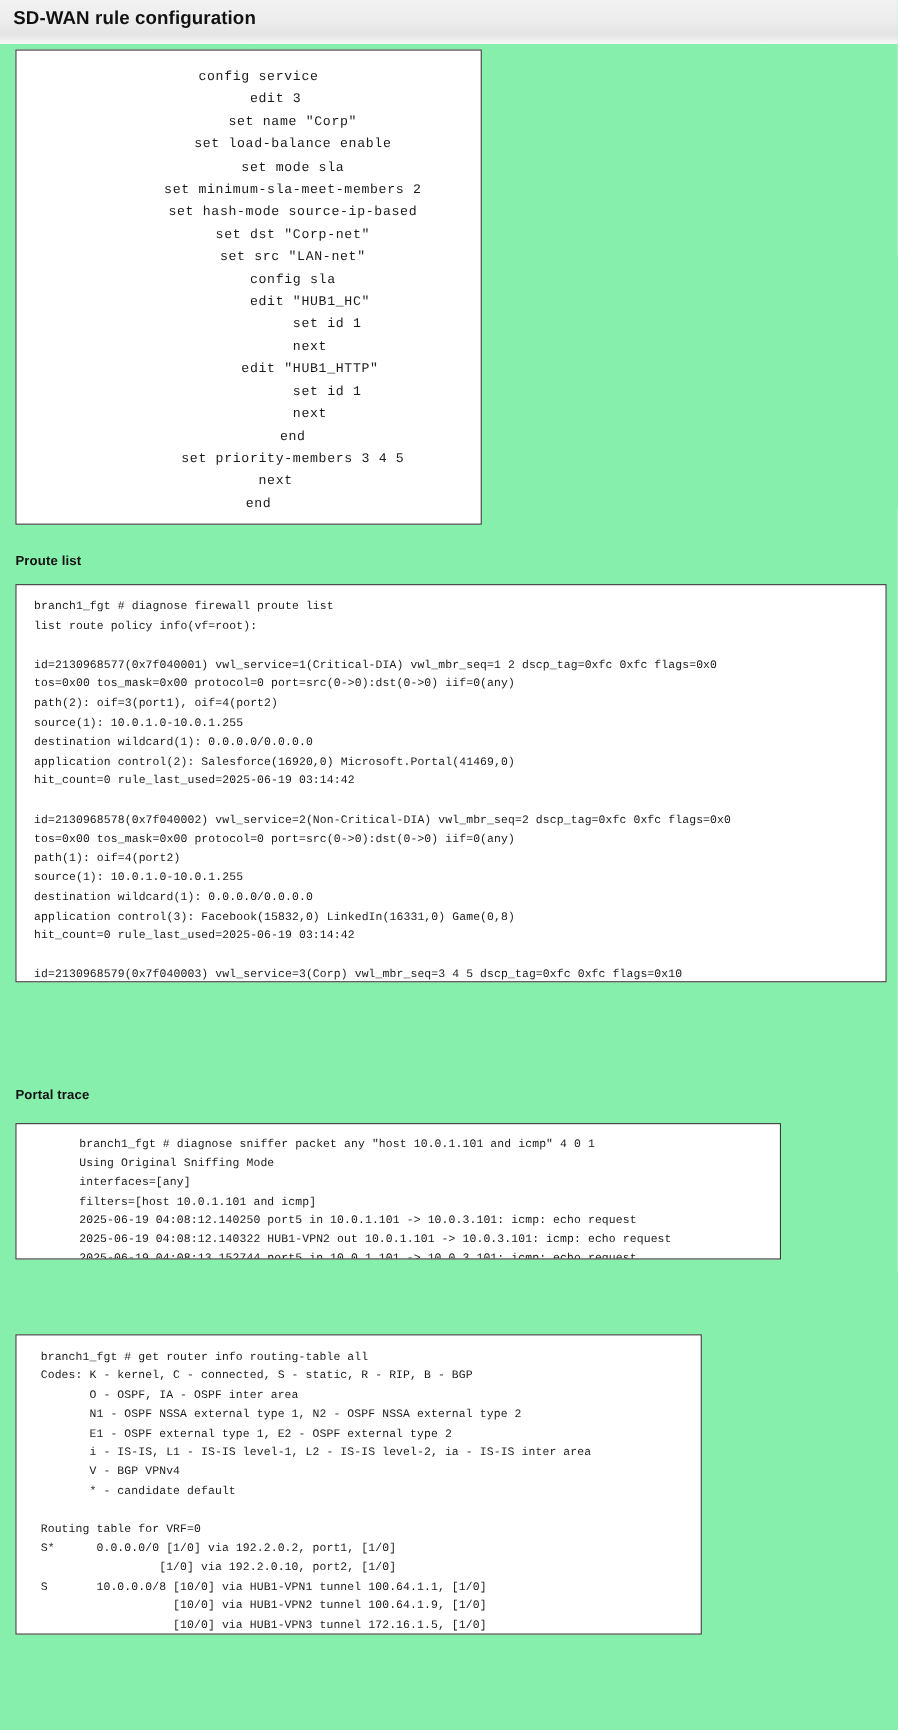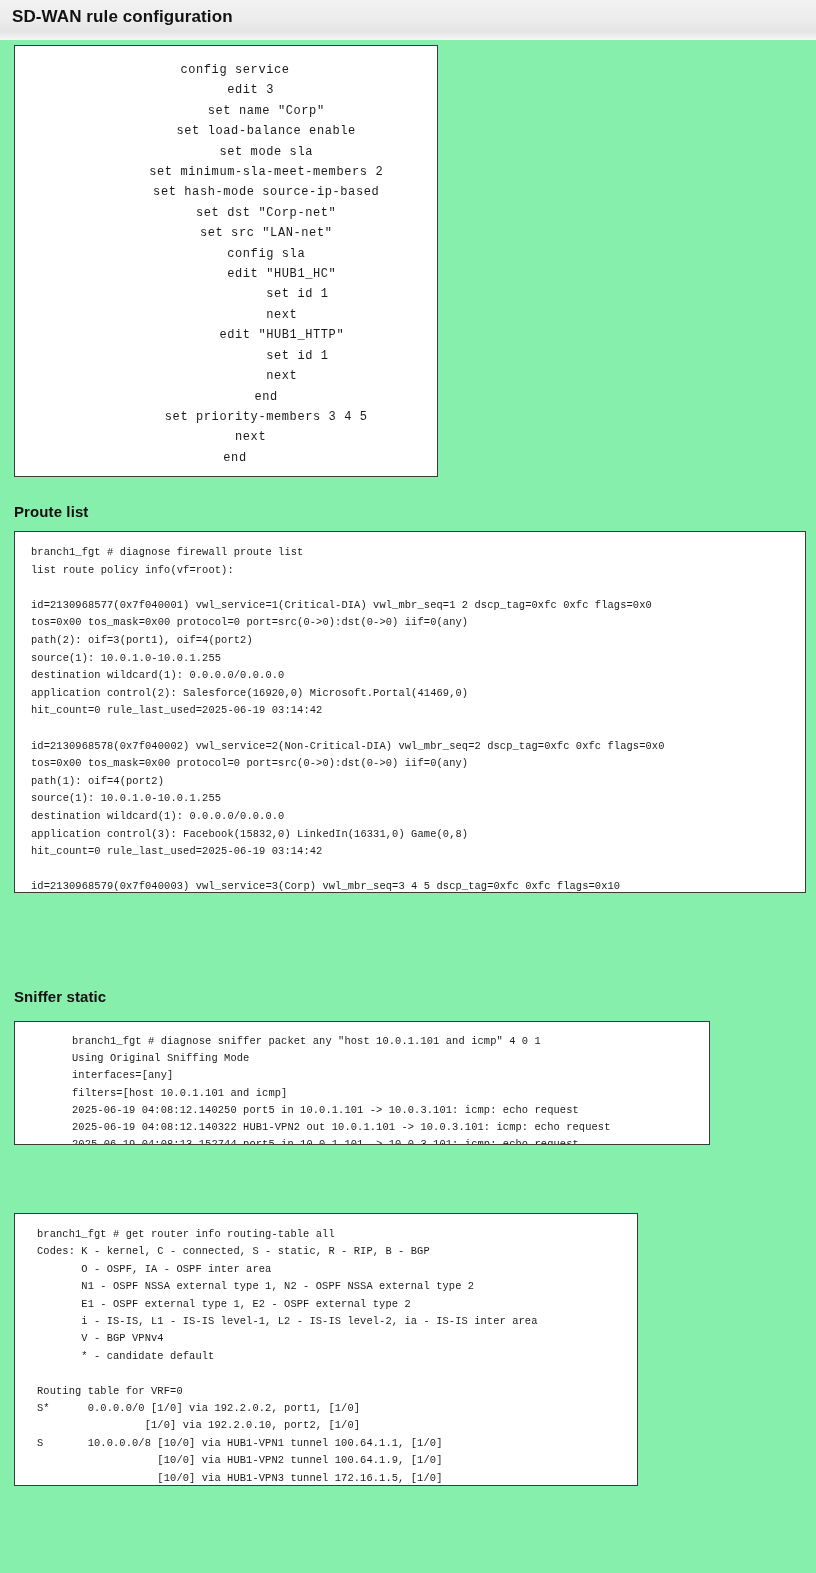--- a/index.html
+++ b/index.html
@@ -37,21 +37,21 @@
     letter-spacing: 0.1px;
     white-space: nowrap;
   }
   .title-main {
     left: 12px;
     top: 7px;
     font-size: 17px;
   }
   .title-sm {
     left: 14px;
-    font-size: 15px;
+    font-size: 12px;
   }
   .cli-box {
     position: absolute;
     box-sizing: border-box;
     border: 1.3px solid #3a3a3a;
     background: #ffffff;
     overflow: hidden;
   }
   .cli-box .cli-text {
     font-family: "Liberation Mono", "DejaVu Sans Mono", monospace;
@@ -170,21 +170,21 @@
 
 id=2130968579(0x7f040003) vwl_service=3(Corp) vwl_mbr_seq=3 4 5 dscp_tag=0xfc 0xfc flags=0x10
 load-balance hash-mode=source-ip-based tos=0x00 tos_mask=0x00 protocol=0 port=src(0-&gt;0):dst(0-&gt;0)
 iif=0(any)
 path(3): oif=19(HUB1-VPN1) num_pass=2, oif=20(HUB1-VPN2) num_pass=2, oif=21(HUB1-VPN3) num_pass=1
 source(1): 10.0.1.0-10.0.1.255
 destination(1): 10.0.0.0-10.255.255.255
 hit_count=473 rule_last_used=2025-06-19 04:04:40</pre>
   </div>
 
-  <div class="section-title title-sm" style="top:988px;">Sniffer static</div>
+  <div class="section-title title-sm" style="top:988px;">Portal trace</div>
 
   <div class="cli-box" id="sniffer-box">
     <pre class="cli-text">branch1_fgt # diagnose sniffer packet any "host 10.0.1.101 and icmp" 4 0 1
 Using Original Sniffing Mode
 interfaces=[any]
 filters=[host 10.0.1.101 and icmp]
 2025-06-19 04:08:12.140250 port5 in 10.0.1.101 -&gt; 10.0.3.101: icmp: echo request
 2025-06-19 04:08:12.140322 HUB1-VPN2 out 10.0.1.101 -&gt; 10.0.3.101: icmp: echo request
 2025-06-19 04:08:13.152744 port5 in 10.0.1.101 -&gt; 10.0.3.101: icmp: echo request
 2025-06-19 04:08:13.152764 HUB1-VPN2 out 10.0.1.101 -&gt; 10.0.3.101: icmp: echo request</pre>

